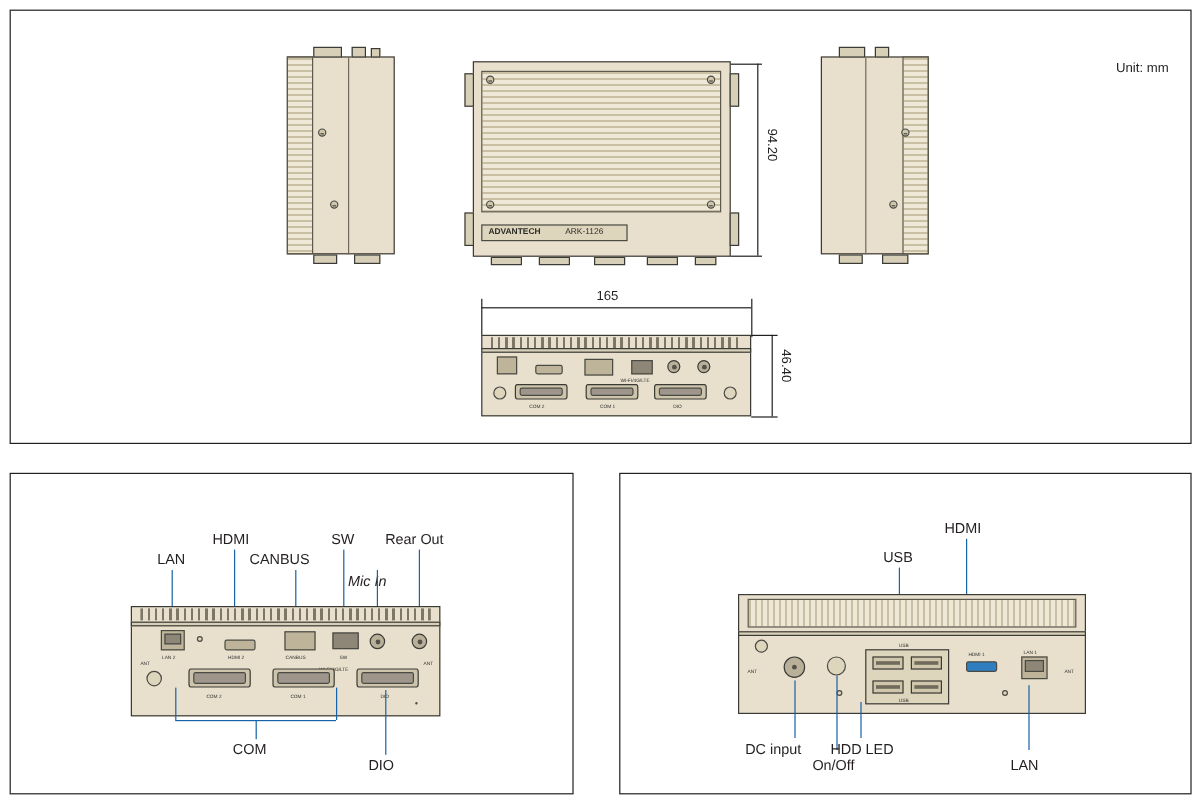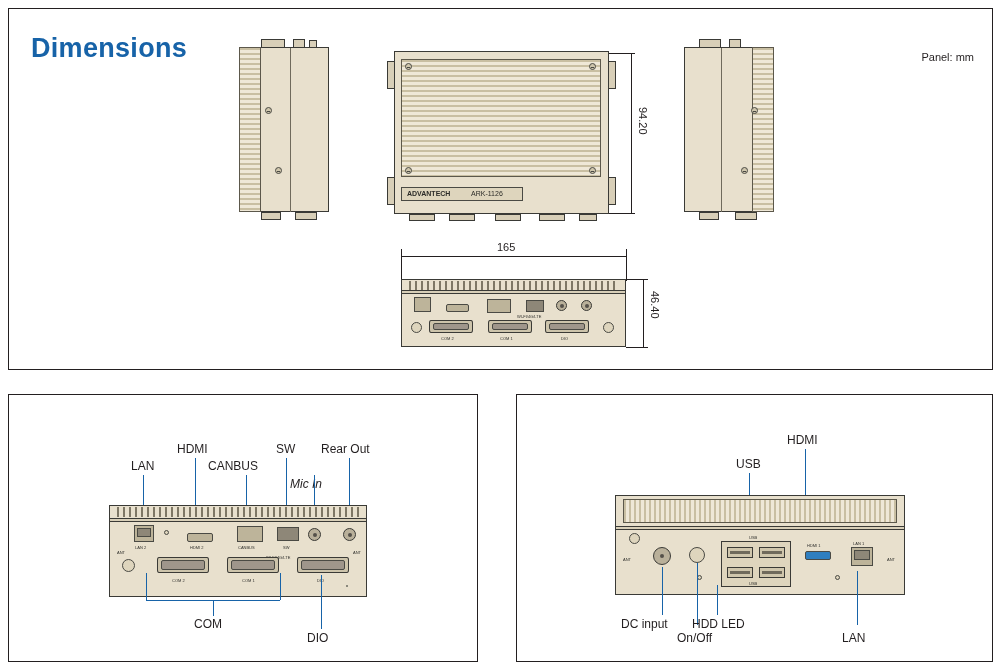--- a/index.html
+++ b/index.html
@@ -133,23 +133,22 @@
   }
   .usbport:after{
     content:"";position:absolute;left:2px;right:2px;top:3px;bottom:3px;background:#6f6a5c;
   }
 </style>
 </head>
 <body>
 
 <div class="panel" id="dimensions-panel">
 
-  <div class="section-title" id="dimensions-title" style="left:22px;top:24px;">Dimensions</div>
-
-  <div class="unit-label">Panel: mm</div>
+
+  <div class="unit-label">Unit: mm</div>
 
   <div>
     <div class="dev case" style="left:230px;top:38px;width:90px;height:165px;"></div>
 
     <div class="hatch-v" style="left:230px;top:38px;width:22px;height:165px;"></div>
 
     <div class="dev case-dark" style="left:252px;top:30px;width:24px;height:9px;"></div>
     <div class="dev case-dark" style="left:284px;top:30px;width:12px;height:9px;"></div>
     <div class="dev case-dark" style="left:300px;top:31px;width:8px;height:8px;"></div>
 

